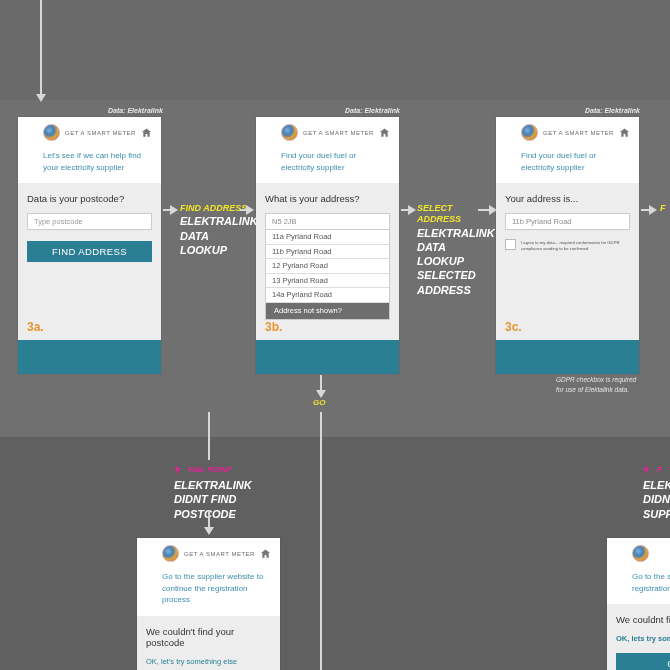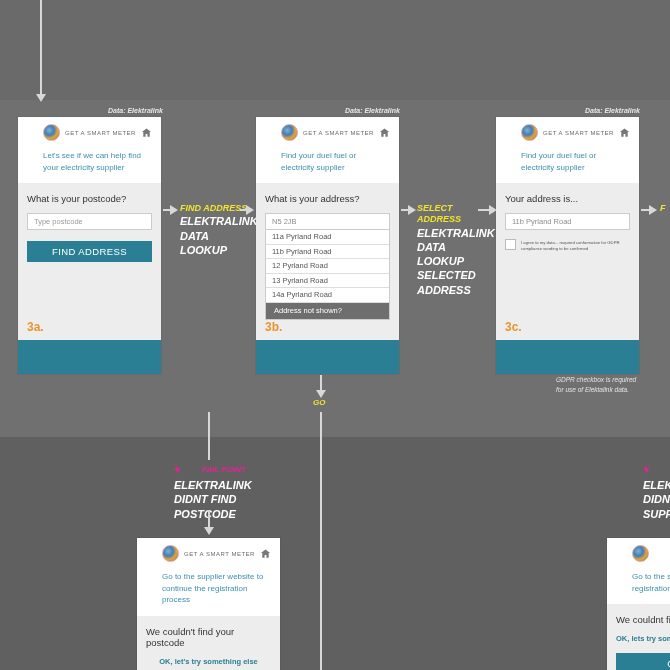--- a/index.html
+++ b/index.html
@@ -105,21 +105,21 @@
   .conn-label { position: absolute; font-style: italic; font-weight: bold; }
   .conn-label .yellow { color: #f2e42c; font-size: 9px; display: block; line-height: 1.25; }
   .conn-label .white  { color: #ffffff; font-size: 11px; display: block; line-height: 1.3; }
   .go-label {
     position: absolute; color: #f2e42c; font-size: 8px;
     font-style: italic; font-weight: bold;
   }
   .fail-head {
     position: absolute; color: #ec1e9a; font-size: 8px;
     font-style: italic; font-weight: bold; display: flex;
-    align-items: center; gap: 19px;
+    align-items: center; gap: 5px;
   }
   .note {
     position: absolute; color: #e4e4e4; font-size: 6.5px;
     font-style: italic; line-height: 1.5;
   }
 </style>
 </head>
 <body>
 
 <div class="band band-top"></div>
@@ -138,21 +138,21 @@
     <div class="card-head-row">
       <div class="logo"></div>
       <div class="head-title">GET A SMART METER</div>
       <svg class="house-icon" viewBox="0 0 24 24" fill="#777">
         <path d="M12 3 L22 11 H19 V21 H14 V15 H10 V21 H5 V11 H2 Z"></path>
       </svg>
     </div>
     <div class="head-sub">Let's see if we can help find your electricity supplier</div>
   </div>
   <div class="card-body">
-    <div class="q">What is your postcode?</div>
+    <div class="q">Data is your postcode?</div>
     <div class="field">Type postcode</div>
     <div class="btn">FIND ADDRESS</div>
     <div class="step">3a.</div>
   </div>
   <div class="card-foot"></div>
 </div>
 
 <div class="hline" style="left:163px; top:209px; width:9px;"></div>
 <div class="arrowhead-right" style="left:170px; top:205px;"></div>
 <div class="conn-label" style="left:180px; top:203px; width:70px;">
@@ -261,21 +261,21 @@
       <div class="logo"></div>
       <div class="head-title">GET A SMART METER</div>
       <svg class="house-icon" viewBox="0 0 24 24" fill="#777">
         <path d="M12 3 L22 11 H19 V21 H14 V15 H10 V21 H5 V11 H2 Z"></path>
       </svg>
     </div>
     <div class="head-sub">Go to the supplier website to continue the registration process</div>
   </div>
   <div class="card-body">
     <div class="q">We couldn't find your postcode</div>
-    <div style="font-size:7.5px; color:#2a7f95; font-weight:bold; margin-bottom:21px;text-align:center;">OK, let's try something else</div>
+    <div style="font-size:7.5px; color:#2a7f95; font-weight:normal; margin-bottom:21px;">OK, let's try something else</div>
     <div class="btn" style="margin-top:0;">CONTINUE</div>
   </div>
 </div>
 
 <div class="fail-head" style="left:641px; top:464px;">
   <svg width="11" height="11" viewBox="0 0 24 24" fill="#ec1e9a">
     <path d="M13 2 L5 13 H11 L9 22 L19 10 H12 Z"></path>
   </svg>
   <span>F</span>
 </div>

